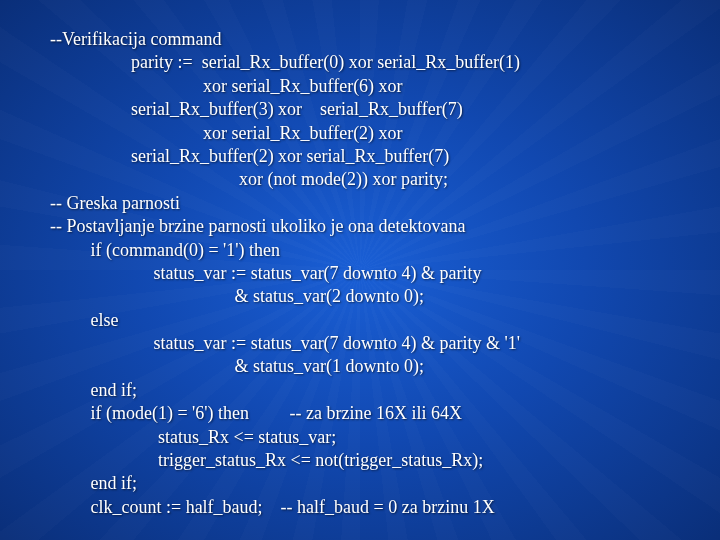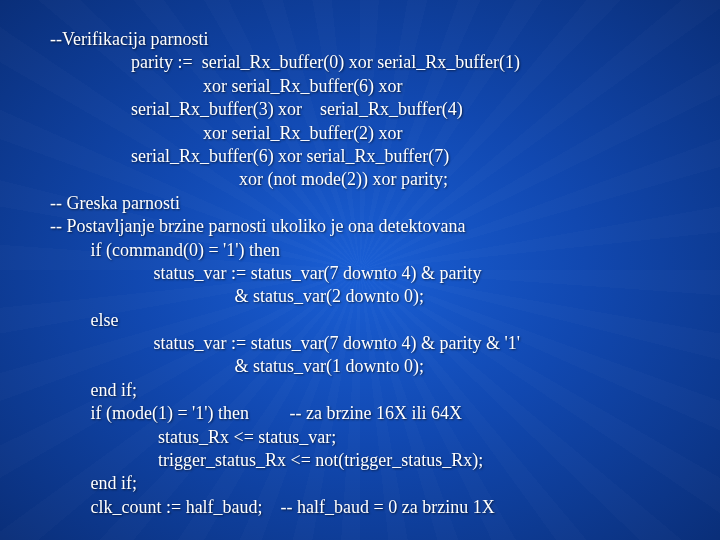--- a/index.html
+++ b/index.html
@@ -40,33 +40,33 @@
     line-height: 1.3;
     white-space: pre;
     text-shadow: 1px 1px 2px rgba(0,0,0,0.6);
   }
 </style>
 </head>
 <body>
 
 <div class="rays"></div>
 
-<div class="code"><span>--Verifikacija parnosti</span>
+<div class="code"><span>--Verifikacija command</span>
 <span>                  parity :=  serial_Rx_buffer(0) xor serial_Rx_buffer(1)</span>
 <span>                                  xor serial_Rx_buffer(6) xor</span>
-<span>                  serial_Rx_buffer(3) xor    serial_Rx_buffer(4)</span>
+<span>                  serial_Rx_buffer(3) xor    serial_Rx_buffer(7)</span>
 <span>                                  xor serial_Rx_buffer(2) xor</span>
-<span>                  serial_Rx_buffer(6) xor serial_Rx_buffer(7)</span>
+<span>                  serial_Rx_buffer(2) xor serial_Rx_buffer(7)</span>
 <span>                                          xor (not mode(2)) xor parity;</span>
 <span>-- Greska parnosti</span>
 <span>-- Postavljanje brzine parnosti ukoliko je ona detektovana</span>
 <span>         if (command(0) = '1') then</span>
 <span>                       status_var := status_var(7 downto 4) &amp; parity</span>
 <span>                                         &amp; status_var(2 downto 0);</span>
 <span>         else</span>
 <span>                       status_var := status_var(7 downto 4) &amp; parity &amp; '1'</span>
 <span>                                         &amp; status_var(1 downto 0);</span>
 <span>         end if;</span>
-<span>         if (mode(1) = '1') then         -- za brzine 16X ili 64X</span>
+<span>         if (mode(1) = '6') then         -- za brzine 16X ili 64X</span>
 <span>                        status_Rx &lt;= status_var;</span>
 <span>                        trigger_status_Rx &lt;= not(trigger_status_Rx);</span>
 <span>         end if;</span>
 <span>         clk_count := half_baud;    -- half_baud = 0 za brzinu 1X</span></div>
 
 </body></html>

